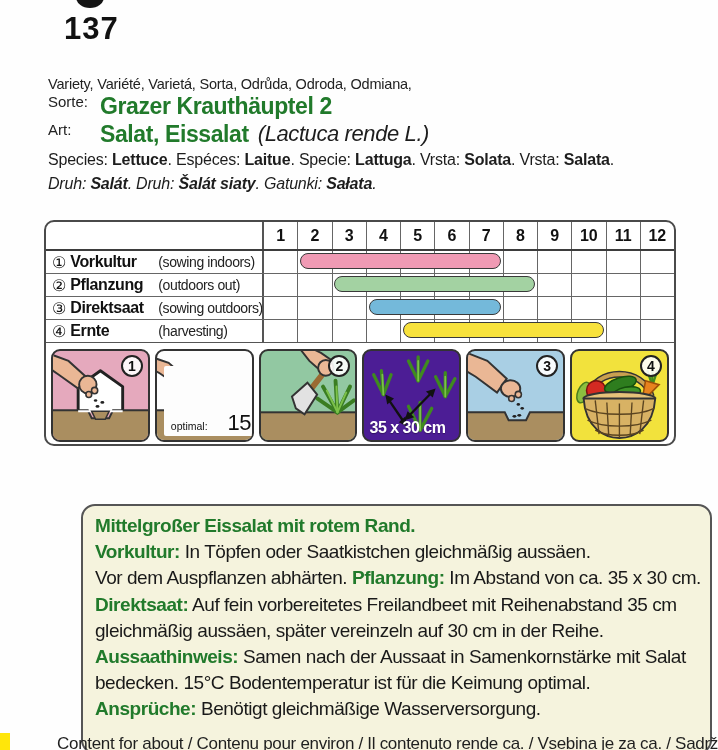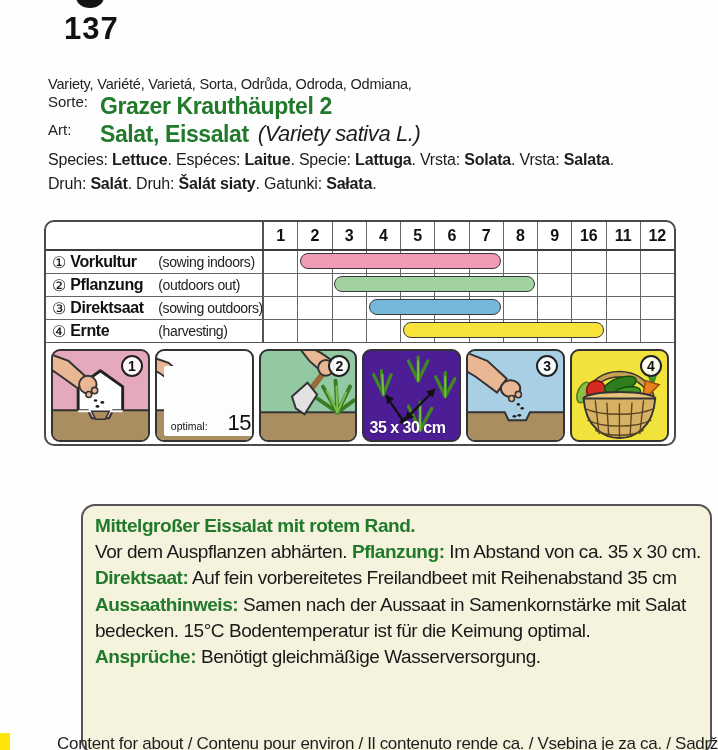--- a/index.html
+++ b/index.html
@@ -61,39 +61,39 @@
 <div class="page-num">137</div>
 <div class="variety-line">Variety, Variété, Varietá, Sorta, Odrůda, Odroda, Odmiana,</div>
 
 <div class="name-row" style="top:93px;">
   <span class="rl">Sorte:</span>
   <span class="green-big">Grazer Krauthäuptel 2</span>
 </div>
 <div class="name-row" style="top:121px;">
   <span class="rl">Art:</span>
   <span class="green-big">Salat, Eissalat</span>
-  <span class="latin">(Variety sativa L.)</span>
+  <span class="latin">(Lactuca rende L.)</span>
 </div>
 <div class="lang-line" style="top:151px;"><span class="sg-p">Species: </span><span class="sg-b">Lettuce</span><span class="sg-p">. Espéces: </span><span class="sg-b">Laitue</span><span class="sg-p">. Specie: </span><span class="sg-b">Lattuga</span><span class="sg-p">. Vrsta: </span><span class="sg-b">Solata</span><span class="sg-p">. Vrsta: </span><span class="sg-b">Salata</span><span class="sg-p">.</span></div>
-<div class="lang-line" style="top:175px;"><span class="sg-p">Druh: </span><span class="sg-b">Salát</span><span class="sg-p">. Druh: </span><span class="sg-b">Šalát siaty</span><span class="sg-p">. Gatunki: </span><span class="sg-b">Sałata</span><span class="sg-p">.</span></div>
+<div class="lang-line" style="top:175px;font-style:italic;"><span class="sg-p">Druh: </span><span class="sg-b">Salát</span><span class="sg-p">. Druh: </span><span class="sg-b">Šalát siaty</span><span class="sg-p">. Gatunki: </span><span class="sg-b">Sałata</span><span class="sg-p">.</span></div>
 
 <div class="cal">
   <div class="cal-header">
     <div class="cal-spacer"></div>
     <div class="mrow">
         <div class="mcell">1</div>
         <div class="mcell">2</div>
         <div class="mcell">3</div>
         <div class="mcell">4</div>
         <div class="mcell">5</div>
         <div class="mcell">6</div>
         <div class="mcell">7</div>
         <div class="mcell">8</div>
         <div class="mcell">9</div>
-        <div class="mcell">16</div>
+        <div class="mcell">10</div>
         <div class="mcell">11</div>
         <div class="mcell">12</div>
       </div>
   </div>
   <div>
       <div class="crow">
         <div class="clabel">
           <span class="cbadge">①</span>
           <span class="clbl">Vorkultur</span>
           <span class="cnote">(sowing indoors)</span>
@@ -322,21 +322,23 @@
         </g>
       </svg>
       <div class="pbadge">4</div>
     </div>
 
   </div>
 </div>
 
 <div class="desc">
     <div class="dline"><span class="sg-g">Mittelgroßer Eissalat mit rotem Rand.</span></div>
+    <div class="dline"><span class="sg-g">Vorkultur:</span><span class="sg-p"> In Töpfen oder Saatkistchen gleichmäßig aussäen.</span></div>
     <div class="dline"><span class="sg-p">Vor dem Auspflanzen abhärten. </span><span class="sg-g">Pflanzung:</span><span class="sg-p"> Im Abstand von ca. 35 x 30 cm.</span></div>
     <div class="dline"><span class="sg-g">Direktsaat:</span><span class="sg-p"> Auf fein vorbereitetes Freilandbeet mit Reihenabstand 35 cm</span></div>
+    <div class="dline"><span class="sg-p">gleichmäßig aussäen, später vereinzeln auf 30 cm in der Reihe.</span></div>
     <div class="dline"><span class="sg-g">Aussaathinweis:</span><span class="sg-p"> Samen nach der Aussaat in Samenkornstärke mit Salat</span></div>
     <div class="dline"><span class="sg-p">bedecken. 15°C Bodentemperatur ist für die Keimung optimal.</span></div>
     <div class="dline"><span class="sg-g">Ansprüche:</span><span class="sg-p"> Benötigt gleichmäßige Wasserversorgung.</span></div>
   </div>
 
 <div class="corner-yellow"></div>
 <div class="bottom-strip">Content for about / Contenu pour environ / Il contenuto rende ca. / Vsebina je za ca. / Sadržaj daje oko /</div>
 
 </body></html>

